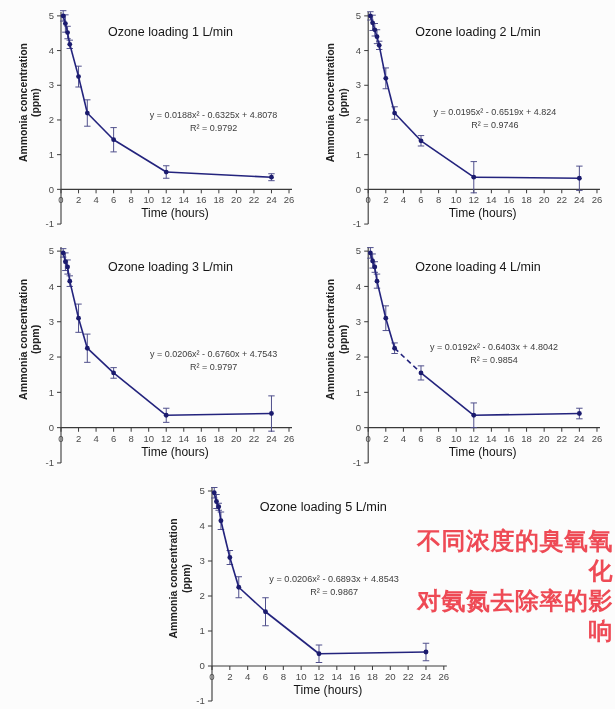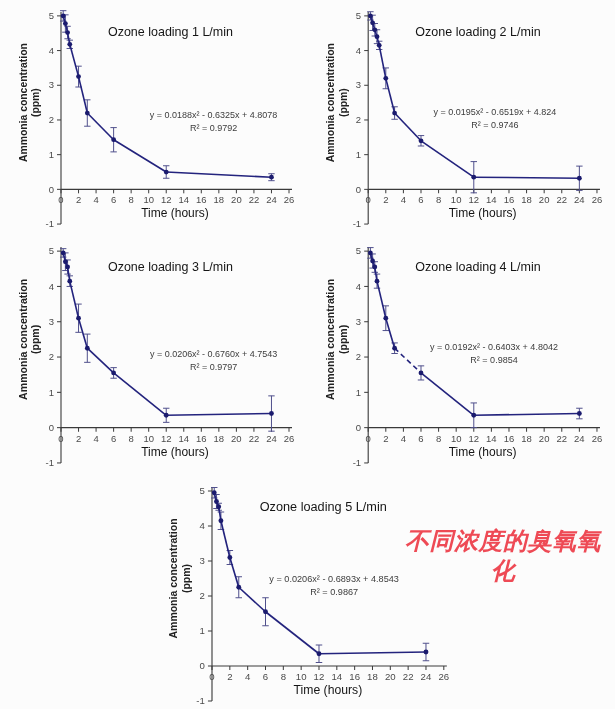--- a/index.html
+++ b/index.html
@@ -7,22 +7,22 @@
           font-family:"Liberation Sans",sans-serif;}
   .chart{position:absolute;}
   .chart svg{display:block;width:100%;height:100%;}
   svg text{font-family:"Liberation Sans",sans-serif;}
   .c1{left:1px;top:2px;width:300px;height:228px;}
   .c2{left:308px;top:2px;width:301px;height:228px;}
   .c3{left:1px;top:237px;width:300px;height:232px;}
   .c4{left:308px;top:237px;width:301px;height:232px;}
   .c5{left:151px;top:477px;width:305px;height:230px;}
   .annotation{position:absolute;left:393px;top:526px;width:220px;
-              font-size:24px;line-height:30px;font-weight:bold;text-align:center;
-              letter-spacing:0.5px;font-style:italic;}
+              font-size:24px;line-height:30px;font-weight:bold;text-align:right;
+              letter-spacing:0.5px;}
 </style>
 </head>
 <body>
 
 <div class="canvas">
   <div class="chart c1">
       <svg viewBox="0 0 300 230" preserveAspectRatio="none">
         <line x1="60" y1="10" x2="60" y2="224" stroke="#3a3a3a" stroke-width="1.1"></line>
         <line x1="60" y1="189" x2="291" y2="189" stroke="#3a3a3a" stroke-width="1.1"></line>
         <line x1="56" y1="224" x2="60" y2="224" stroke="#3a3a3a" stroke-width="1"></line>
@@ -511,14 +511,15 @@
         <circle cx="68.76923076923077" cy="43.749999999999986" r="2.4" fill="#1b1b6e"></circle>
         <circle cx="77.53846153846155" cy="80.5" r="2.4" fill="#1b1b6e"></circle>
         <circle cx="86.3076923076923" cy="110.25" r="2.4" fill="#1b1b6e"></circle>
         <circle cx="112.61538461538461" cy="134.75" r="2.4" fill="#1b1b6e"></circle>
         <circle cx="165.23076923076923" cy="176.75" r="2.4" fill="#1b1b6e"></circle>
         <circle cx="270.46153846153845" cy="175" r="2.4" fill="#1b1b6e"></circle>
       </svg>
     </div>
   <div class="annotation" style="color: rgb(238, 74, 85);">
     <div>不同浓度的臭氧氧化</div>
+    <div>对氨氮去除率的影响</div>
   </div>
 </div>
 
 </body></html>

